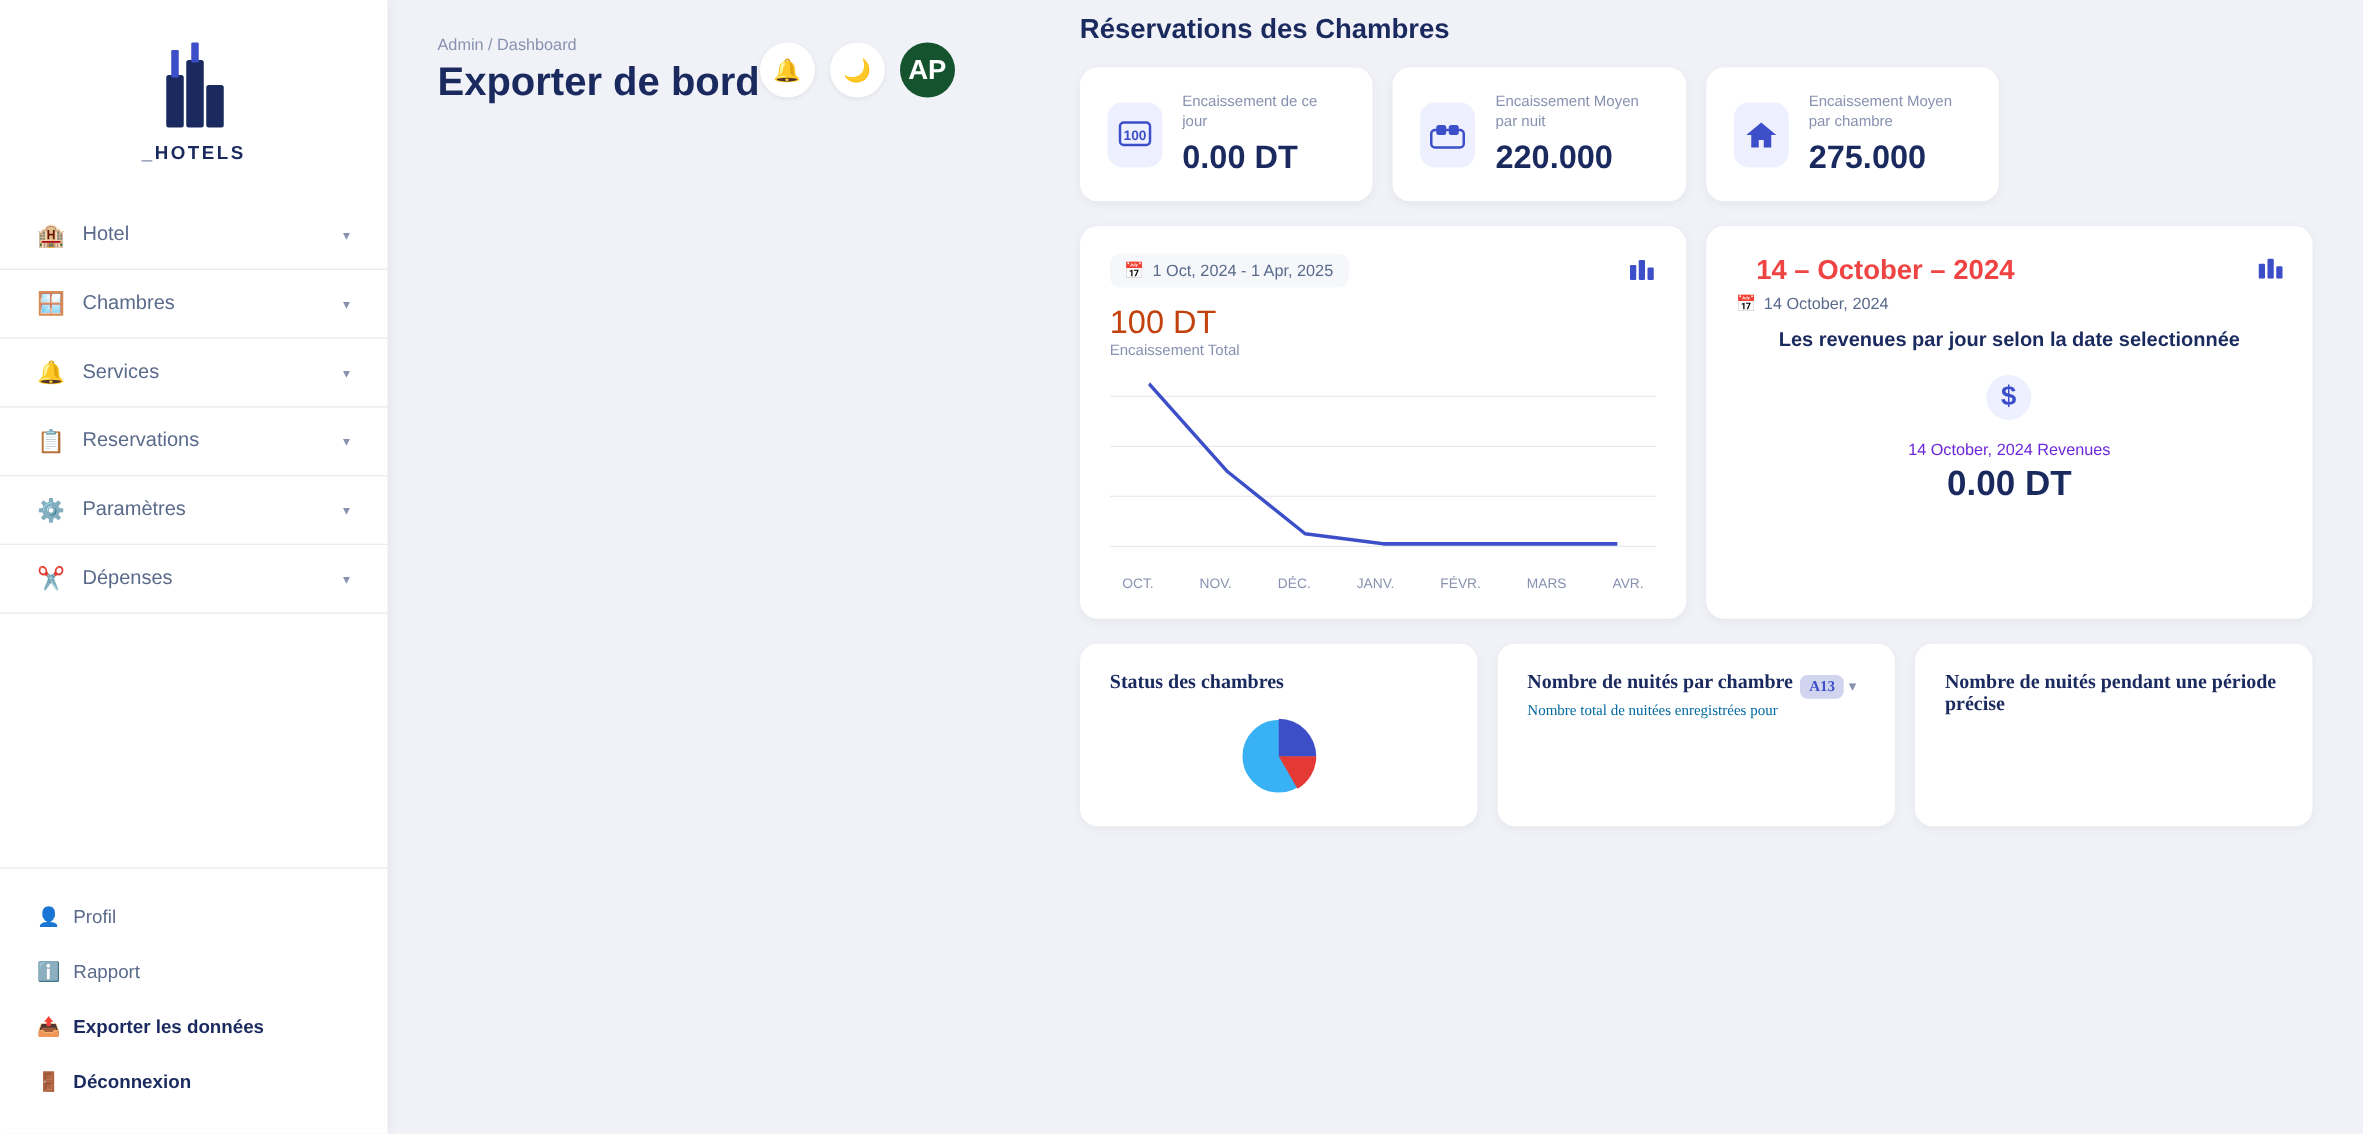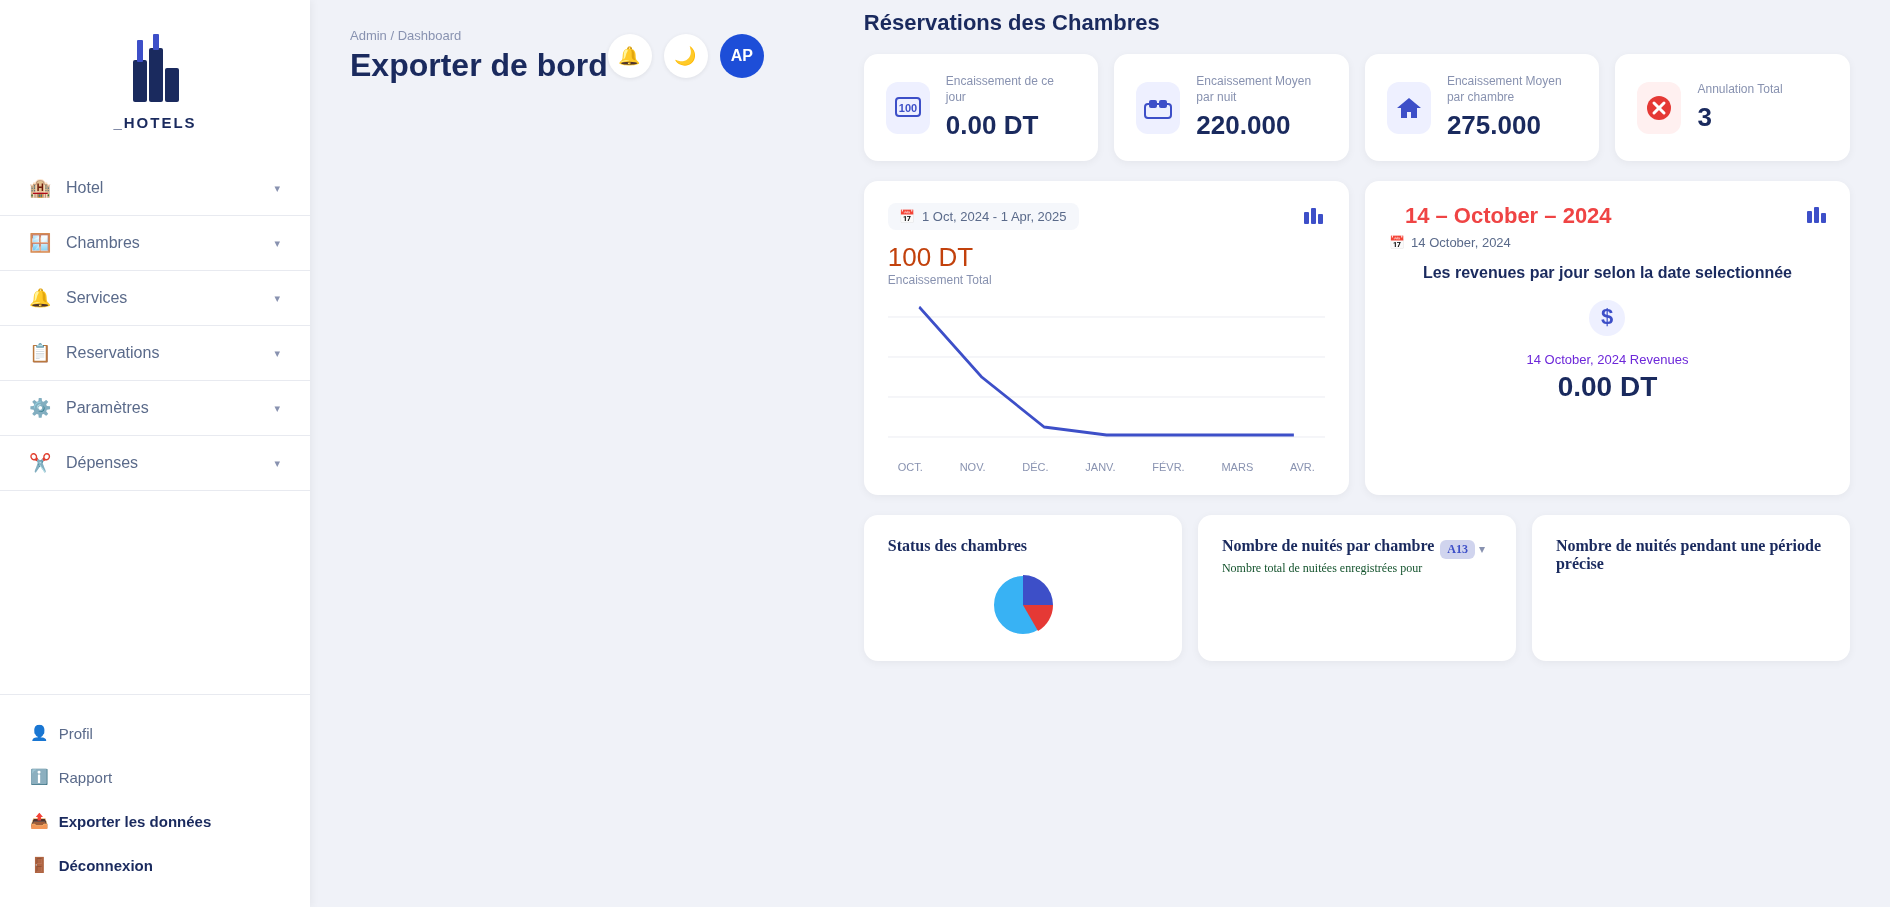--- a/index.html
+++ b/index.html
@@ -139,27 +139,27 @@
       justify-content: center;
       cursor: pointer;
       font-size: 18px;
       color: #8892b0;
       box-shadow: 0 1px 4px rgba(0,0,0,0.08);
     }
     .avatar {
       width: 44px;
       height: 44px;
       border-radius: 50%;
-      background: #1d4ed8;
+      background: #14532d;
       color: #fff;
       display: flex;
       align-items: center;
       justify-content: center;
       font-weight: 700;
-      font-size: 16px;
+      font-size: 22px;
       cursor: pointer;
     }
 
     
     .content {
       padding: 10px 40px 30px 60px;
       flex: 1;
     }
 
     .section-title {
@@ -336,21 +336,21 @@
       min-height: 120px;
     }
     .bottom-card-title {
       font-size: 16px;
       font-weight: 700;
       color: #1a2a5e;
       margin-bottom: 6px;
     }
     .bottom-card-subtitle {
       font-size: 12px;
-      color: #14532d;
+      color: #0369a1;
     }
     .a13-badge {
       background: #d0d4ee;
       color: #3d4fc8;
       border-radius: 6px;
       padding: 2px 7px;
       font-size: 12px;
       font-weight: 600;
       margin-left: 6px;
     }
@@ -495,33 +495,20 @@
           <svg width="28" height="28" viewBox="0 0 28 28" fill="none">
               <path d="M14 4L26 14H22V24H16V18H12V24H6V14H2L14 4Z" fill="#3d4fc8"></path>
             </svg>
         </div>
         <div>
           <div class="stat-label">Encaissement Moyen par chambre</div>
           <div class="stat-value">275.000</div>
         </div>
       </div>
 
-      <div class="stat-card">
-        <div class="stat-icon red">
-          <svg width="28" height="28" viewBox="0 0 28 28">
-              <circle cx="14" cy="14" r="12" fill="#e53935"></circle>
-              <line x1="9" y1="9" x2="19" y2="19" stroke="#fff" stroke-width="3" stroke-linecap="round"></line>
-              <line x1="19" y1="9" x2="9" y2="19" stroke="#fff" stroke-width="3" stroke-linecap="round"></line>
-            </svg>
-        </div>
-        <div>
-          <div class="stat-label">Annulation Total</div>
-          <div class="stat-value">3</div>
-        </div>
-      </div>
     </div>
 
     <div class="charts-row">
 
       <div class="chart-card">
         <div class="chart-header">
           <div class="date-range-badge">
             <span>📅</span>
             <span>1 Oct, 2024 - 1 Apr, 2025</span>
           </div>

